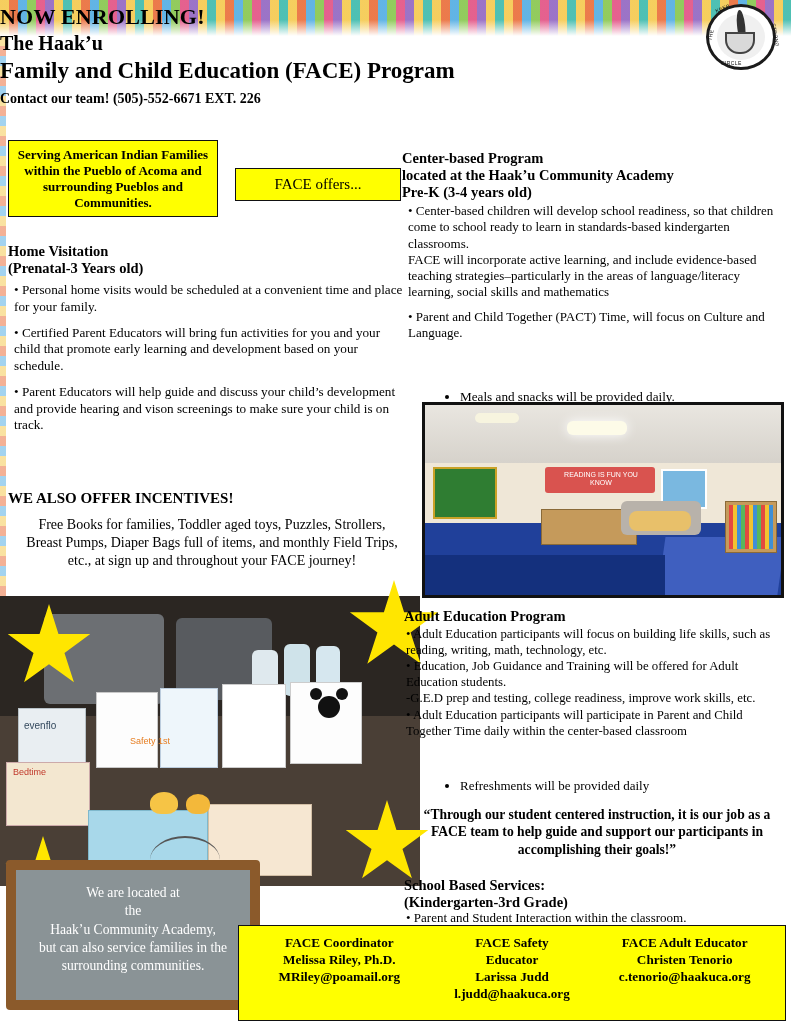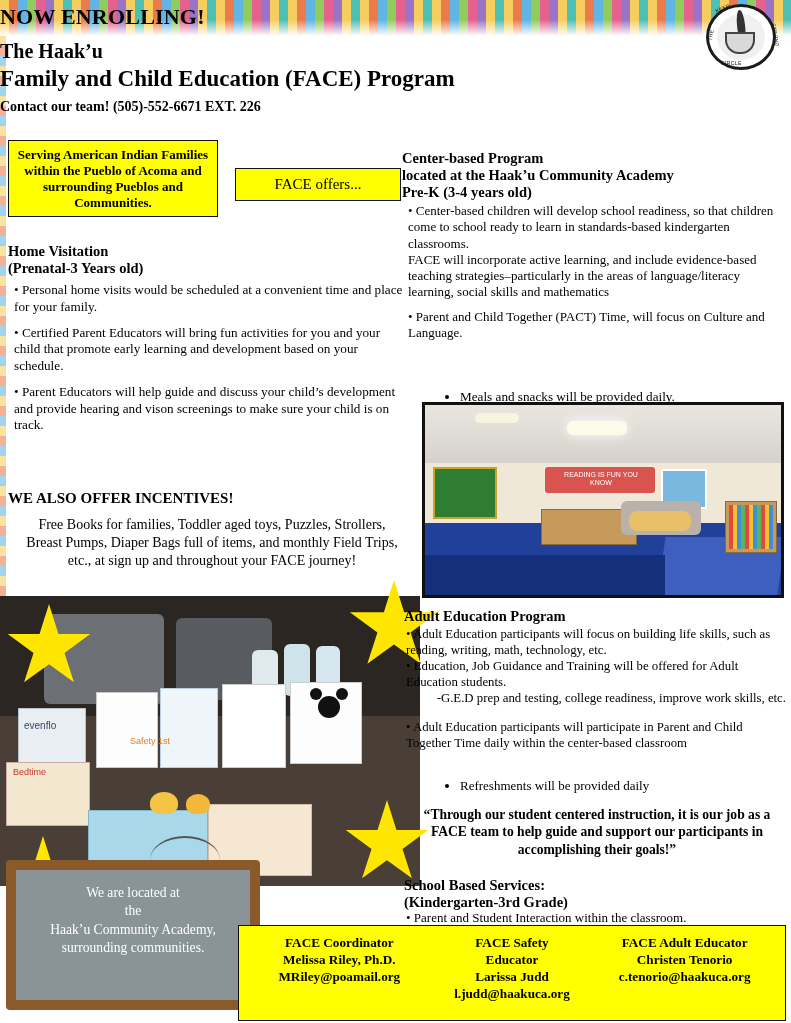--- a/index.html
+++ b/index.html
@@ -29,21 +29,21 @@
   .strip-fade{
     position:absolute; left:0; top:0; width:791px; height:36px;
     background:linear-gradient(180deg, rgba(255,255,255,0) 55%, #ffffff 100%);
   }
 
   .page { position:absolute; inset:0; }
 
   
   .header { position:absolute; left:0; top:4px; width:791px; text-align:left; }
   .h-line1 { font-size:22px; font-weight:bold; letter-spacing:.2px; }
-  .h-line2 { font-size:20px; font-weight:bold; margin-top:10px; }
+  .h-line2 { font-size:20px; font-weight:bold; margin-top:2px; }
   .h-line3 { font-size:23px; font-weight:bold; margin-top:3px; }
   .h-contact { font-size:14px; font-weight:bold; margin-top:7px; }
 
   
   .logo {
     position:absolute; right:10px; top:2px; width:80px; height:70px;
   }
   .logo-circle{
     position:absolute; left:5px; top:2px; width:70px; height:66px;
     border-radius:50%;
@@ -190,21 +190,21 @@
   }
   .chalk-hanger{
     position:absolute; left:150px; top:836px; width:70px; height:34px;
     border-top:2px solid #555; border-radius:50%/70% 70% 0 0;
   }
 
   
   .contact-bar{
     position:absolute; left:238px; top:925px; width:548px; height:96px;
     background:#ffff00; border:1px solid #111;
-    display:flex; justify-content:flex-end; padding:8px 14px;
+    display:flex; justify-content:flex-start; padding:8px 14px;
     font-weight:bold; font-size:13.2px; text-align:center; line-height:1.3;
   }
   .contact-col{ flex:1; }
   .contact-col div{ white-space:nowrap; }
 
   
   .edge-l{ position:absolute; left:0; top:36px; width:6px; height:560px;
     background:repeating-linear-gradient(180deg,#f4c542 0 10px,#e8632c 10px 20px,#46a7e0 20px 30px); opacity:.5;}
 </style>
 </head>
@@ -317,21 +317,21 @@
 
   <div class="star star-shape star1"></div>
   <div class="star star-shape star2"></div>
   <div class="star star-shape star3"></div>
   <div class="star star-shape star4"></div>
 
   <div class="blk ttl adult-title">Adult Education Program</div>
   <div class="blk bodytext adult-body">
     <p class="tight">• Adult Education participants will focus on building life skills, such as  reading, writing, math, technology, etc.</p>
     <p class="tight">• Education, Job Guidance and Training will be offered for Adult Education students.</p>
-    <p style="text-align:right;margin:0 0 12px 0;font-family:Liberation Serif, serif;">-G.E.D prep and testing, college readiness, improve work skills, etc.</p>
+    <p style="text-align:left;margin:0 0 0 0;font-family:Liberation Serif, serif;">-G.E.D prep and testing, college readiness, improve work skills, etc.</p>
     <p>• Adult Education participants will participate in Parent and Child Together Time daily within the center-based classroom</p>
   </div>
   <div class="blk adult-ref">
     <ul class="bul">
         <li>Refreshments will be provided daily</li>
       </ul>
   </div>
 
   <div class="blk quote">“Through our student centered instruction, it is our job as a FACE team to help guide and support our participants in accomplishing their goals!”</div>
 
@@ -339,20 +339,21 @@
     <div>School Based Services:</div>
     <div>(Kindergarten-3rd Grade)</div>
   </div>
   <div class="blk bodytext school-body">• Parent and Student Interaction within the classroom.</div>
 
   <div class="chalk-hanger"></div>
   <div class="chalkboard">
     <div>We are located at</div>
     <div>the</div>
     <div>Haak’u Community Academy,</div>
+    <div>but can also service families in the</div>
     <div>surrounding communities.</div>
   </div>
 
   <div class="contact-bar">
     <div class="contact-col">
       <div>FACE Coordinator</div>
       <div>Melissa Riley, Ph.D.</div>
       <div>MRiley@poamail.org</div>
     </div>
     <div class="contact-col">

